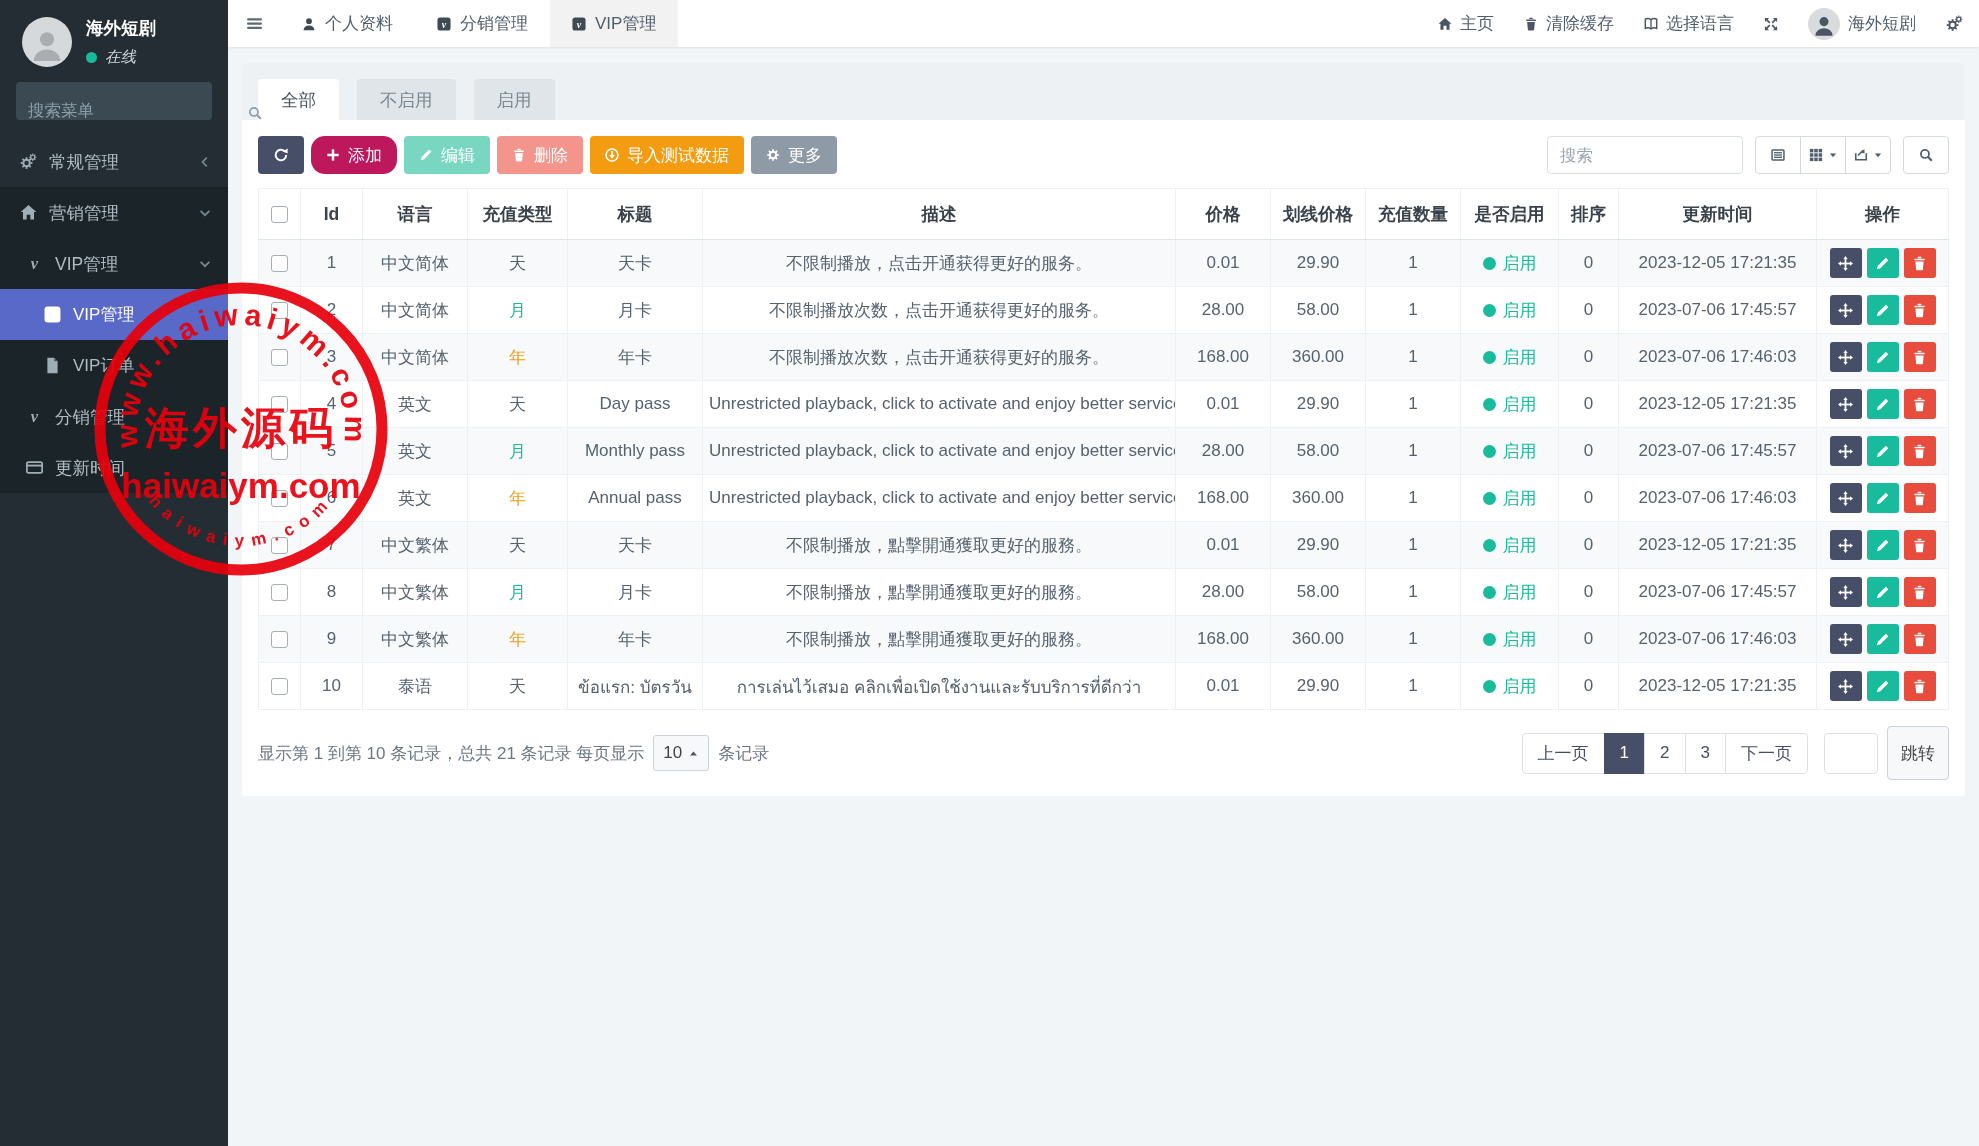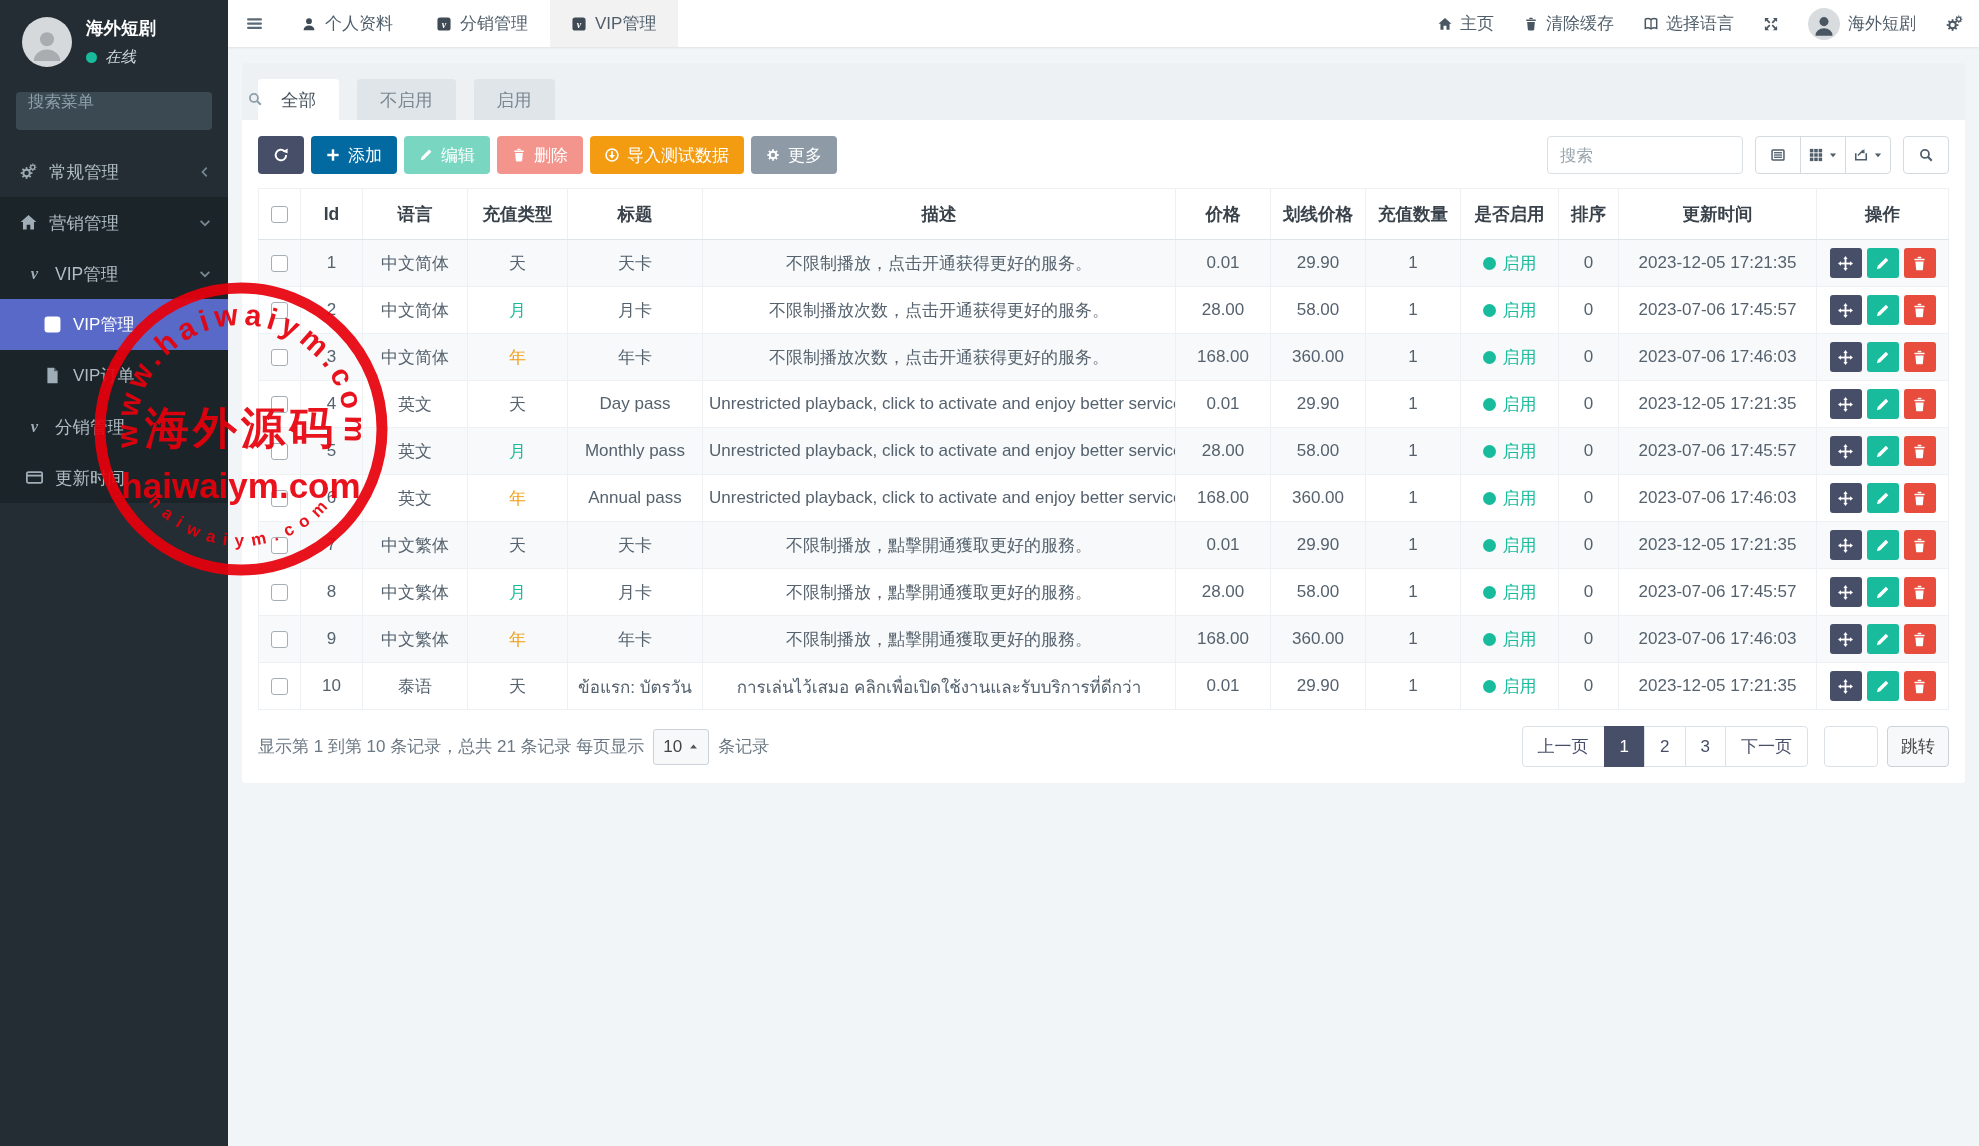--- a/index.html
+++ b/index.html
@@ -16,21 +16,21 @@
 
   
   .sidebar { position:absolute; left:0; top:0; width:228px; height:1146px; background:#232d33; z-index:3; }
   .logo { height:47px; line-height:47px; text-align:center; color:#fff; font-size:22px; background:#20292f; }
   .user-panel { display:flex; align-items:center; gap:14px; padding:16px 14px 14px 22px; }
   .user-avatar { width:50px; height:50px; border-radius:50%; background:#d6d9db; color:#a9adb1; display:flex; align-items:center; justify-content:center; overflow:hidden; }
   .user-avatar .ic { width:34px; height:34px; margin-top:8px; }
   .user-name { color:#fff; font-size:17.5px; font-weight:bold; margin-bottom:7px; }
   .user-status { font-size:15.5px; color:#cfd8dd; display:flex; align-items:center; gap:8px;font-style:italic; }
   .dot-online { width:11px; height:11px; border-radius:50%; background:#18bc9c; display:inline-block; }
-  .side-search { margin:10px 16px 16px 16px; height:38px; background:#3b4a52; border-radius:4px; display:flex; align-items:flex-start; padding:0 12px; }
+  .side-search { margin:0 16px 16px 16px; height:38px; background:#3b4a52; border-radius:4px; display:flex; align-items:flex-end; padding:0 12px; }
   .side-search input { flex:1; background:transparent; border:none; outline:none; color:#e4eaee; font-size:16.5px; font-family:inherit; }
   .side-search input::placeholder { color:#8b9ea9; }
   .side-search .ic { color:#8b9ea9; }
   .menu { list-style:none; font-size:17.5px; color:#b0bcc4; }
   .menu-item { height:51px; display:flex; align-items:center; gap:12px; padding:0 16px 0 20px; cursor:pointer; position:relative; }
   .menu-item .ic { color:#9fadb6; }
   .menu-item .chev { margin-left:auto; color:#778893; }
   .group-dark { background:#1b2428; }
   .lvl1 { padding-left:26px; }
   .lvl2 { padding-left:44px; font-size:17px; }
@@ -55,21 +55,21 @@
   .panel-head { background:#edf1f4; border-radius:4px 4px 0 0; padding:16px 16px 0 16px; display:flex; gap:18px; }
   .ftab { height:41px; padding:0 23px; display:flex; align-items:center; font-size:17.5px; border-radius:4px 4px 0 0; background:#dfe5e9; color:#7b8790; cursor:pointer; }
   .ftab.active { background:#fff; color:#46525c; }
   .panel-body { background:#fff; padding:16px; border-radius:0 0 3px 3px; }
 
   
   .toolbar { display:flex; align-items:center; margin-bottom:14px; }
   .btn { height:38px; border:none; border-radius:4px; color:#fff; font-size:17px; font-family:inherit; display:inline-flex; align-items:center; gap:8px; padding:0 15px; margin-right:7px; cursor:pointer; }
   .btn .ic { color:#fff; }
   .btn-refresh { width:46px; justify-content:center; padding:0; background:#474e68; }
-  .btn-add { background:#0369a1; }
+  .btn-add { background:#be185d;border-radius:14px; }
   .btn-edit { background:#79d6c1; }
   .btn-del { background:#f3958d; }
   .btn-import { background:#f39c12; }
   .btn-more { background:#8e9aa6; }
   .toolbar-right { margin-left:auto; display:flex; align-items:center; }
   .tsearch { width:196px; height:38px; border:1px solid #d9dfe3; border-radius:4px; padding:0 12px; font-size:16.5px; font-family:inherit; color:#4f5e6a; outline:none; }
   .tsearch::placeholder { color:#9aa6ae; }
   .btn-group { display:flex; margin-left:12px; }
   .gbtn { height:38px; min-width:46px; background:#fff; border:1px solid #d5dade; display:flex; align-items:center; justify-content:center; gap:5px; color:#4f5e6a; cursor:pointer; margin-left:-1px; }
   .gbtn:first-child { border-radius:4px 0 0 4px; margin-left:0; }
@@ -97,21 +97,21 @@
   .recinfo { font-size:17px; color:#6b7884; display:flex; align-items:center; gap:9px; }
   .perpage { height:36px; min-width:52px; border:1px solid #ccd2d7; background:#f6f8f9; border-radius:3px; display:inline-flex; align-items:center; justify-content:center; gap:6px; padding:0 9px; color:#444; cursor:pointer; }
   .perpage .ic { width:11px; height:11px; color:#555; }
   .pager { margin-left:auto; display:flex; align-items:center; }
   .pages { display:flex;align-items:center; }
   .pg { min-width:41px; height:41px; padding:0 15px; border:1px solid #dce1e5; background:#fff; display:flex; align-items:center; justify-content:center; font-size:17px; color:#474e68; margin-left:-1px; cursor:pointer; }
   .pg:first-child { border-radius:4px 0 0 4px; margin-left:0; }
   .pg:last-child { border-radius:0 4px 4px 0; }
   .pg.active { background:#474e68; border-color:#474e68; color:#fff; }
   .jump-input { width:54px; height:41px; border:1px solid #dce1e5; border-radius:4px; margin-left:16px; font-size:17px; padding:0 8px; outline:none; font-family:inherit; }
-  .jump-btn { height:41px; padding:0 13px; margin-left:9px; border:1px solid #ccd2d7; background:#f6f8f9; border-radius:4px; font-size:17px; color:#444; font-family:inherit; cursor:pointer; }
+  .jump-btn { height:54px; padding:0 13px; margin-left:9px; border:1px solid #ccd2d7; background:#f6f8f9; border-radius:4px; font-size:17px; color:#444; font-family:inherit; cursor:pointer; }
 
   
   .stamp { position:absolute; left:88px; top:276px; width:306px; height:306px; z-index:9; opacity:.92; pointer-events:none; }
 </style>
 </head>
 <body>
 
 <svg width="0" height="0" style="position:absolute" aria-hidden="true">
   <defs>
     <g id="gshape">

